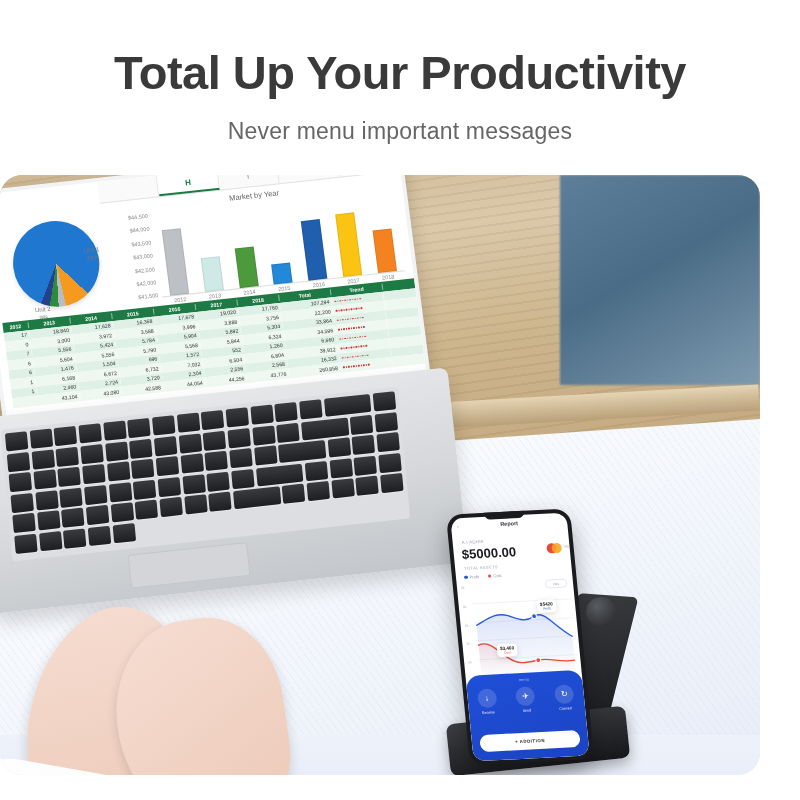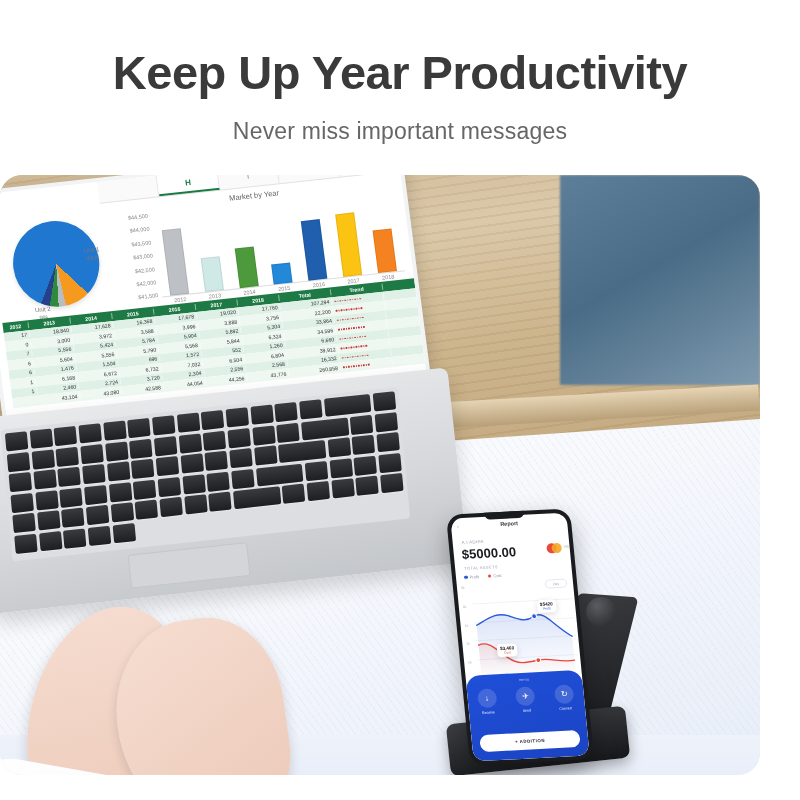--- a/index.html
+++ b/index.html
@@ -252,22 +252,22 @@
     position:absolute; left:8px; bottom:9px; width:100px; height:17px;
     background:#fff; border-radius:9px; text-align:center; line-height:17px;
     font-size:4.4px; font-weight:bold; color:#1b1d22; letter-spacing:.5px;
   }
 </style>
 </head>
 <body>
 
 <div class="page">
 
-  <div class="headline">Keep Up Year Productivity</div>
-  <div class="subtitle">Never miss important messages</div>
+  <div class="headline">Total Up Your Productivity</div>
+  <div class="subtitle">Never menu important messages</div>
 
   <div class="photo">
 
     <div class="wood-back"></div>
     <div class="wood-grain"></div>
     <div class="wall-blur"></div>
     <div class="desk-edge"></div>
     <div class="cloth"></div>
     <div class="cloth-tex"></div>
     <div class="cloth-bottom"></div>

